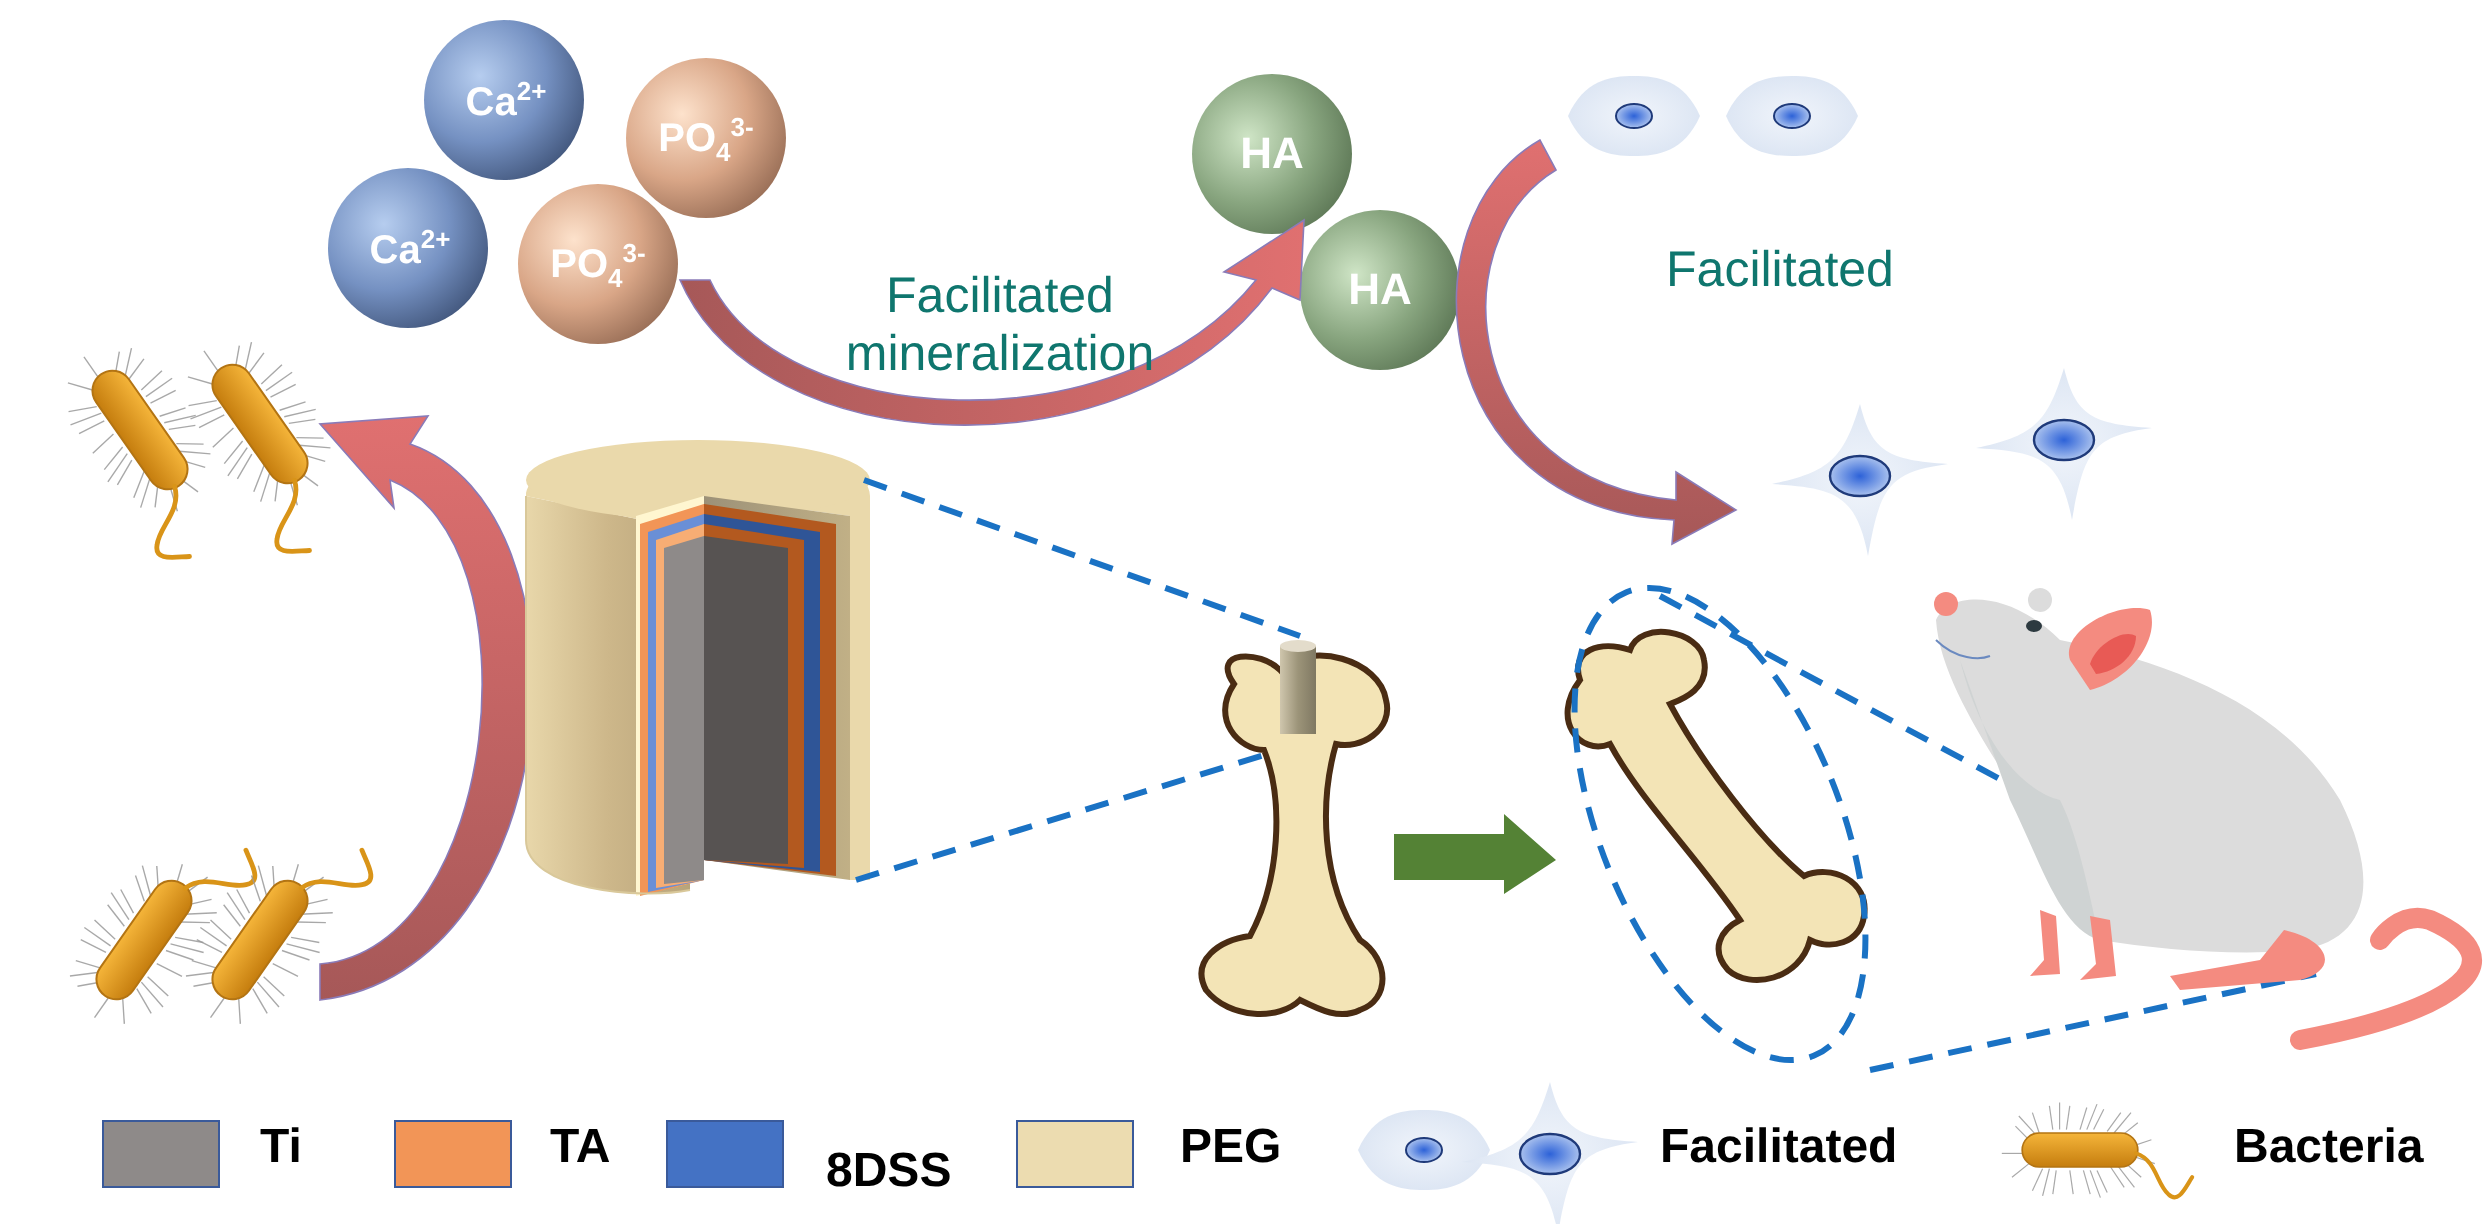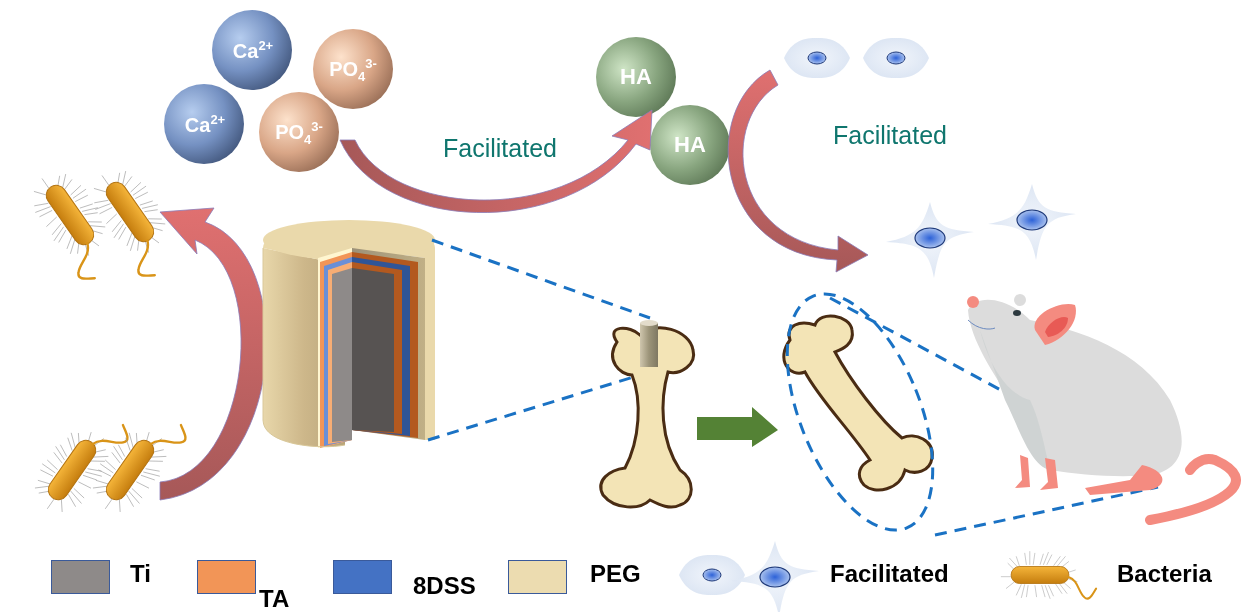--- a/index.html
+++ b/index.html
@@ -220,29 +220,30 @@
 <div class="sphere-text" style="left:226px;top:38px;width:54px;"><span>Ca</span><sup>2+</sup></div>
 <div class="sphere-text" style="left:318px;top:56px;width:70px;"><span>PO</span><sub>4</sub><sup>3-</sup></div>
 <div class="sphere-text" style="left:178px;top:112px;width:54px;"><span>Ca</span><sup>2+</sup></div>
 <div class="sphere-text" style="left:264px;top:119px;width:70px;"><span>PO</span><sub>4</sub><sup>3-</sup></div>
 
 <div class="sphere-text" style="left:606px;top:64px;width:60px;font-size:22px;">HA</div>
 <div class="sphere-text" style="left:660px;top:132px;width:60px;font-size:22px;">HA</div>
 
 <div class="lbl big" style="left:410px;top:134px;width:180px;">
   <div>Facilitated</div>
+  <div>mineralization</div>
 </div>
 <div class="lbl big" style="left:790px;top:121px;width:200px;">
   <div>Facilitated</div>
 </div>
 <div class="lbl big" style="left:30px;top:322px;width:220px;">
 </div>
 
 <div class="swatch" style="left:51px;background:#8e8a89;"></div>
 <div class="legend-text" style="left:130px;">Ti</div>
 <div class="swatch" style="left:197px;background:#f29557;"></div>
-<div class="legend-text" style="left:259px;margin-top:25px;">TA</div>
+<div class="legend-text" style="left:275px;">TA</div>
 <div class="swatch" style="left:333px;background:#4472c4;"></div>
 <div class="legend-text" style="left:413px;margin-top:12px;">8DSS</div>
 <div class="swatch" style="left:508px;background:#ecdcb0;"></div>
 <div class="legend-text" style="left:590px;">PEG</div>
 <div class="legend-text" style="left:830px;">Facilitated</div>
 <div class="legend-text" style="left:1117px;">Bacteria</div>
 
 </body></html>

